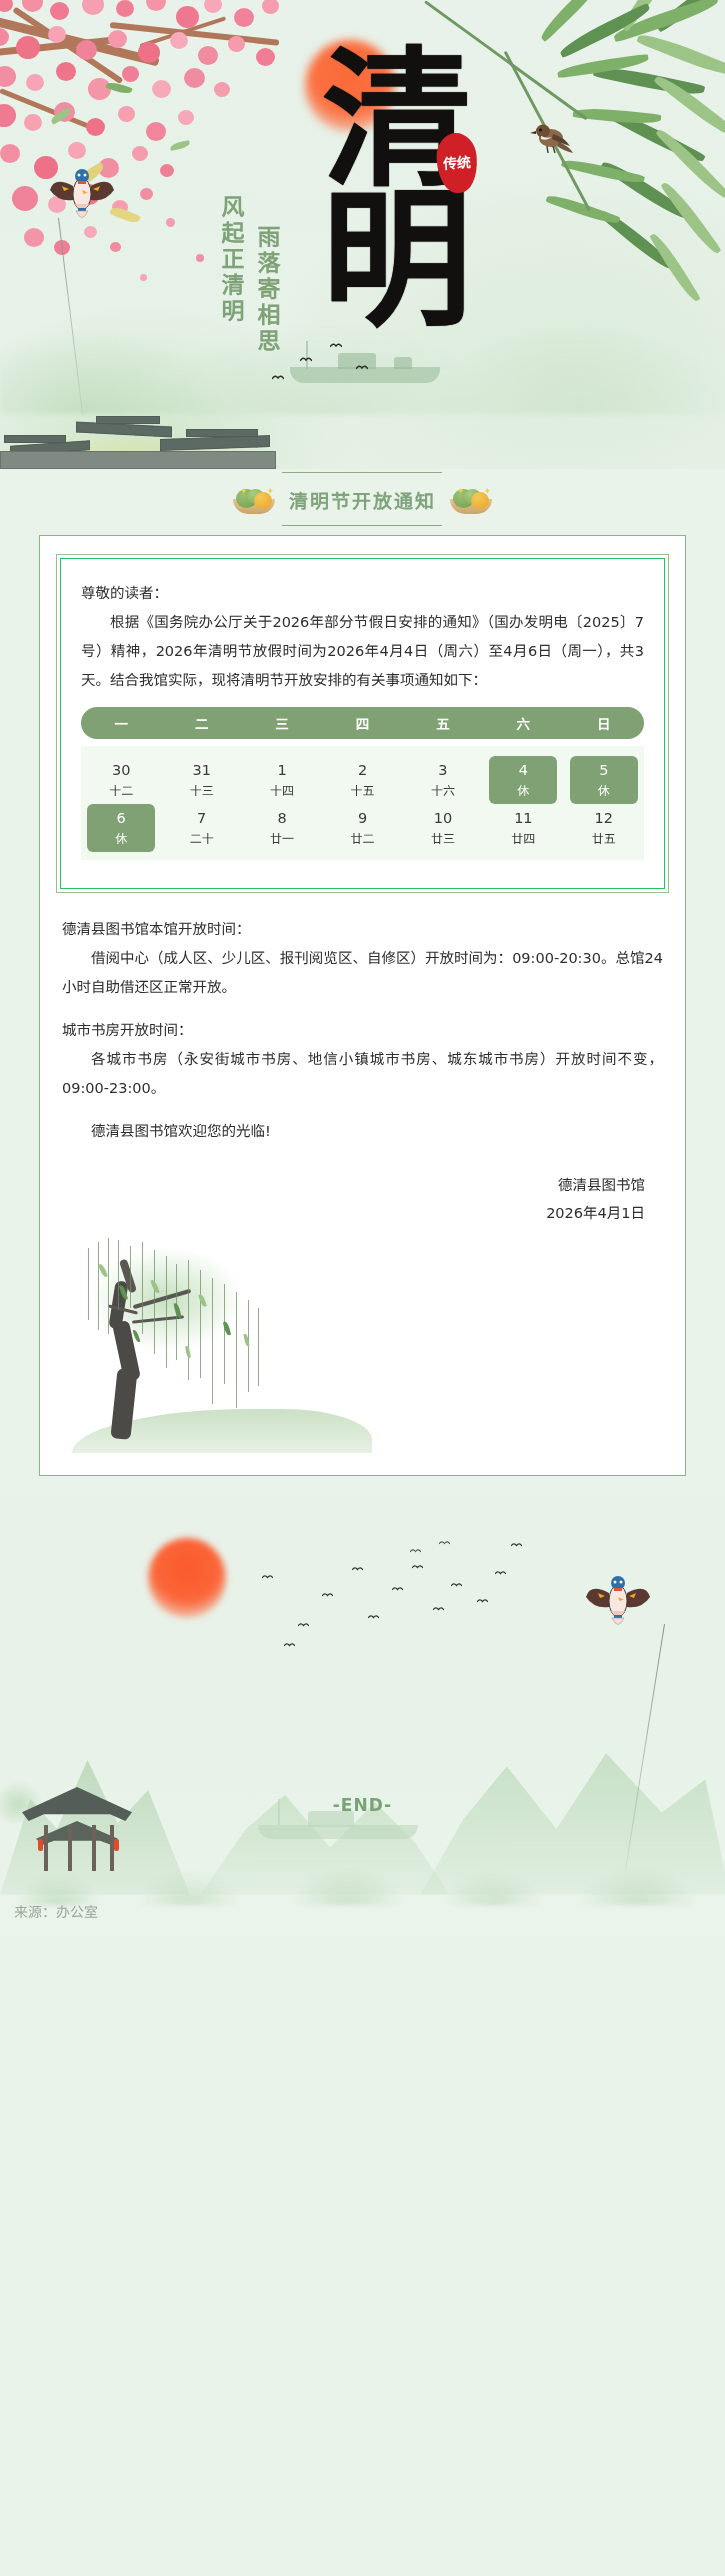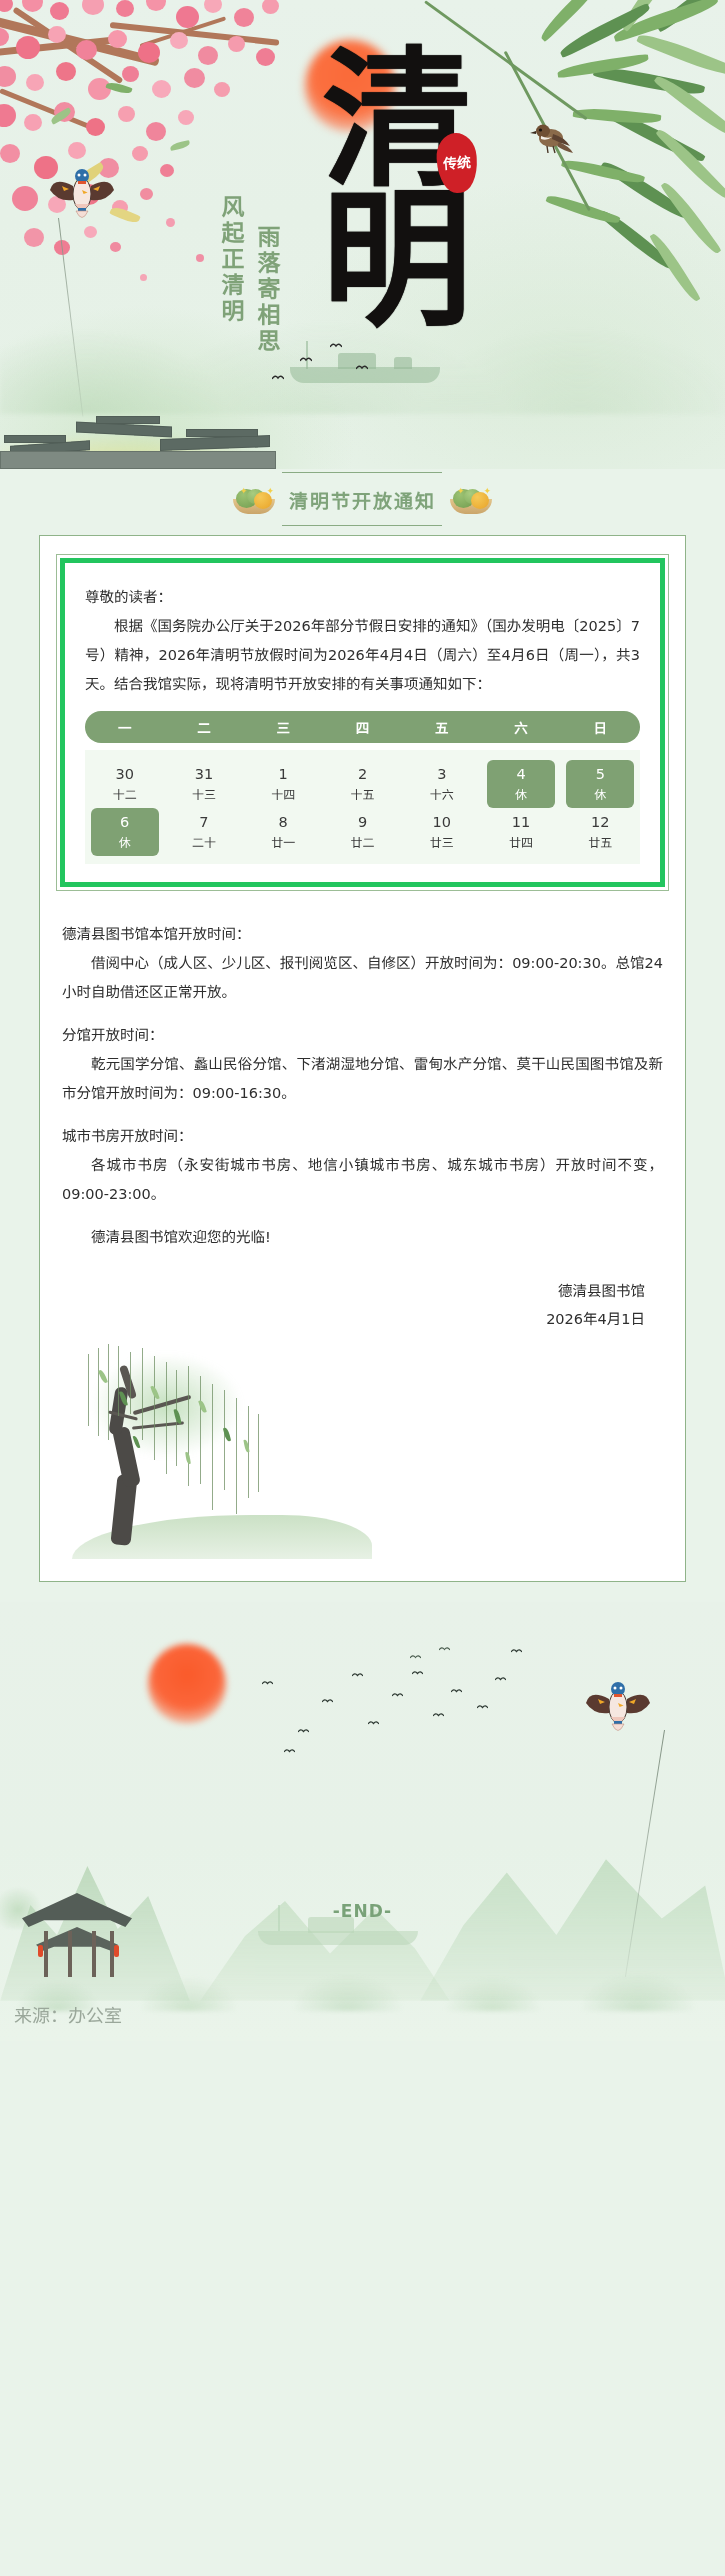--- a/index.html
+++ b/index.html
@@ -163,25 +163,25 @@
   
   .card {
     position:relative;
     margin:6px auto 0;
     width:647px;
     background:#ffffff;
     border:1px solid #8fb389;
     padding:18px 16px 22px;
   }
   .inner-box {
-    border:5px solid #22c55e;
+    border:1px solid #22c55e;
     outline:1px solid #9cbd96;
     outline-offset:3px;
-    padding:20px 20px 18px;
-    margin:4px 4px 33px;
+    padding:20px 20px 28px;
+    margin:4px 4px 26px;
   }
   .body-text {
     font-size:14.5px; color:#2e2e2e; line-height:2.0;
     font-family:"DejaVu Sans","Liberation Sans",sans-serif;
     text-align:justify;
   }
   .indent { text-indent:2em; }
 
   
   .cal { margin-top:12px; }
@@ -313,21 +313,21 @@
     background:radial-gradient(ellipse 34px 32px at 40% 70%, rgba(168,206,164,.55), rgba(168,206,164,0) 72%);
     filter:blur(1px);
   }
   .end-label {
     position:absolute; left:0; right:0; bottom:120px; text-align:center;
     font-size:17px; font-weight:700; color:#79a278; letter-spacing:1px;
     font-family:"DejaVu Sans","Liberation Sans",sans-serif;
   }
   .source {
     position:absolute; left:14px; bottom:14px;
-    font-size:18px; color:#9aa79a;
+    font-size:14px; color:#9aa79a;
     font-family:"DejaVu Sans","Liberation Sans",sans-serif;
   }
 </style>
 </head>
 <body>
 
 <div class="page">
 
   <div class="hero">
 
@@ -603,24 +603,20 @@
           </div>
         </div>
       </div>
     </div>
 
     <div class="sec">
       <p>德清县图书馆本馆开放时间：</p>
       <p class="indent">借阅中心（成人区、少儿区、报刊阅览区、自修区）开放时间为：09:00-20:30。总馆24小时自助借还区正常开放。</p>
     </div>
     <div class="sec">
-      <p>分馆开放时间：</p>
-      <p class="indent">乾元国学分馆、蠡山民俗分馆、下渚湖湿地分馆、雷甸水产分馆、莫干山民国图书馆及新市分馆开放时间为：09:00-16:30。</p>
-    </div>
-    <div class="sec">
       <p>城市书房开放时间：</p>
       <p class="indent">各城市书房（永安街城市书房、地信小镇城市书房、城东城市书房）开放时间不变，09:00-23:00。</p>
     </div>
 
     <div class="sec">
       <p class="indent">德清县图书馆欢迎您的光临!</p>
     </div>
 
     <div class="sign">
       <p>德清县图书馆</p>

